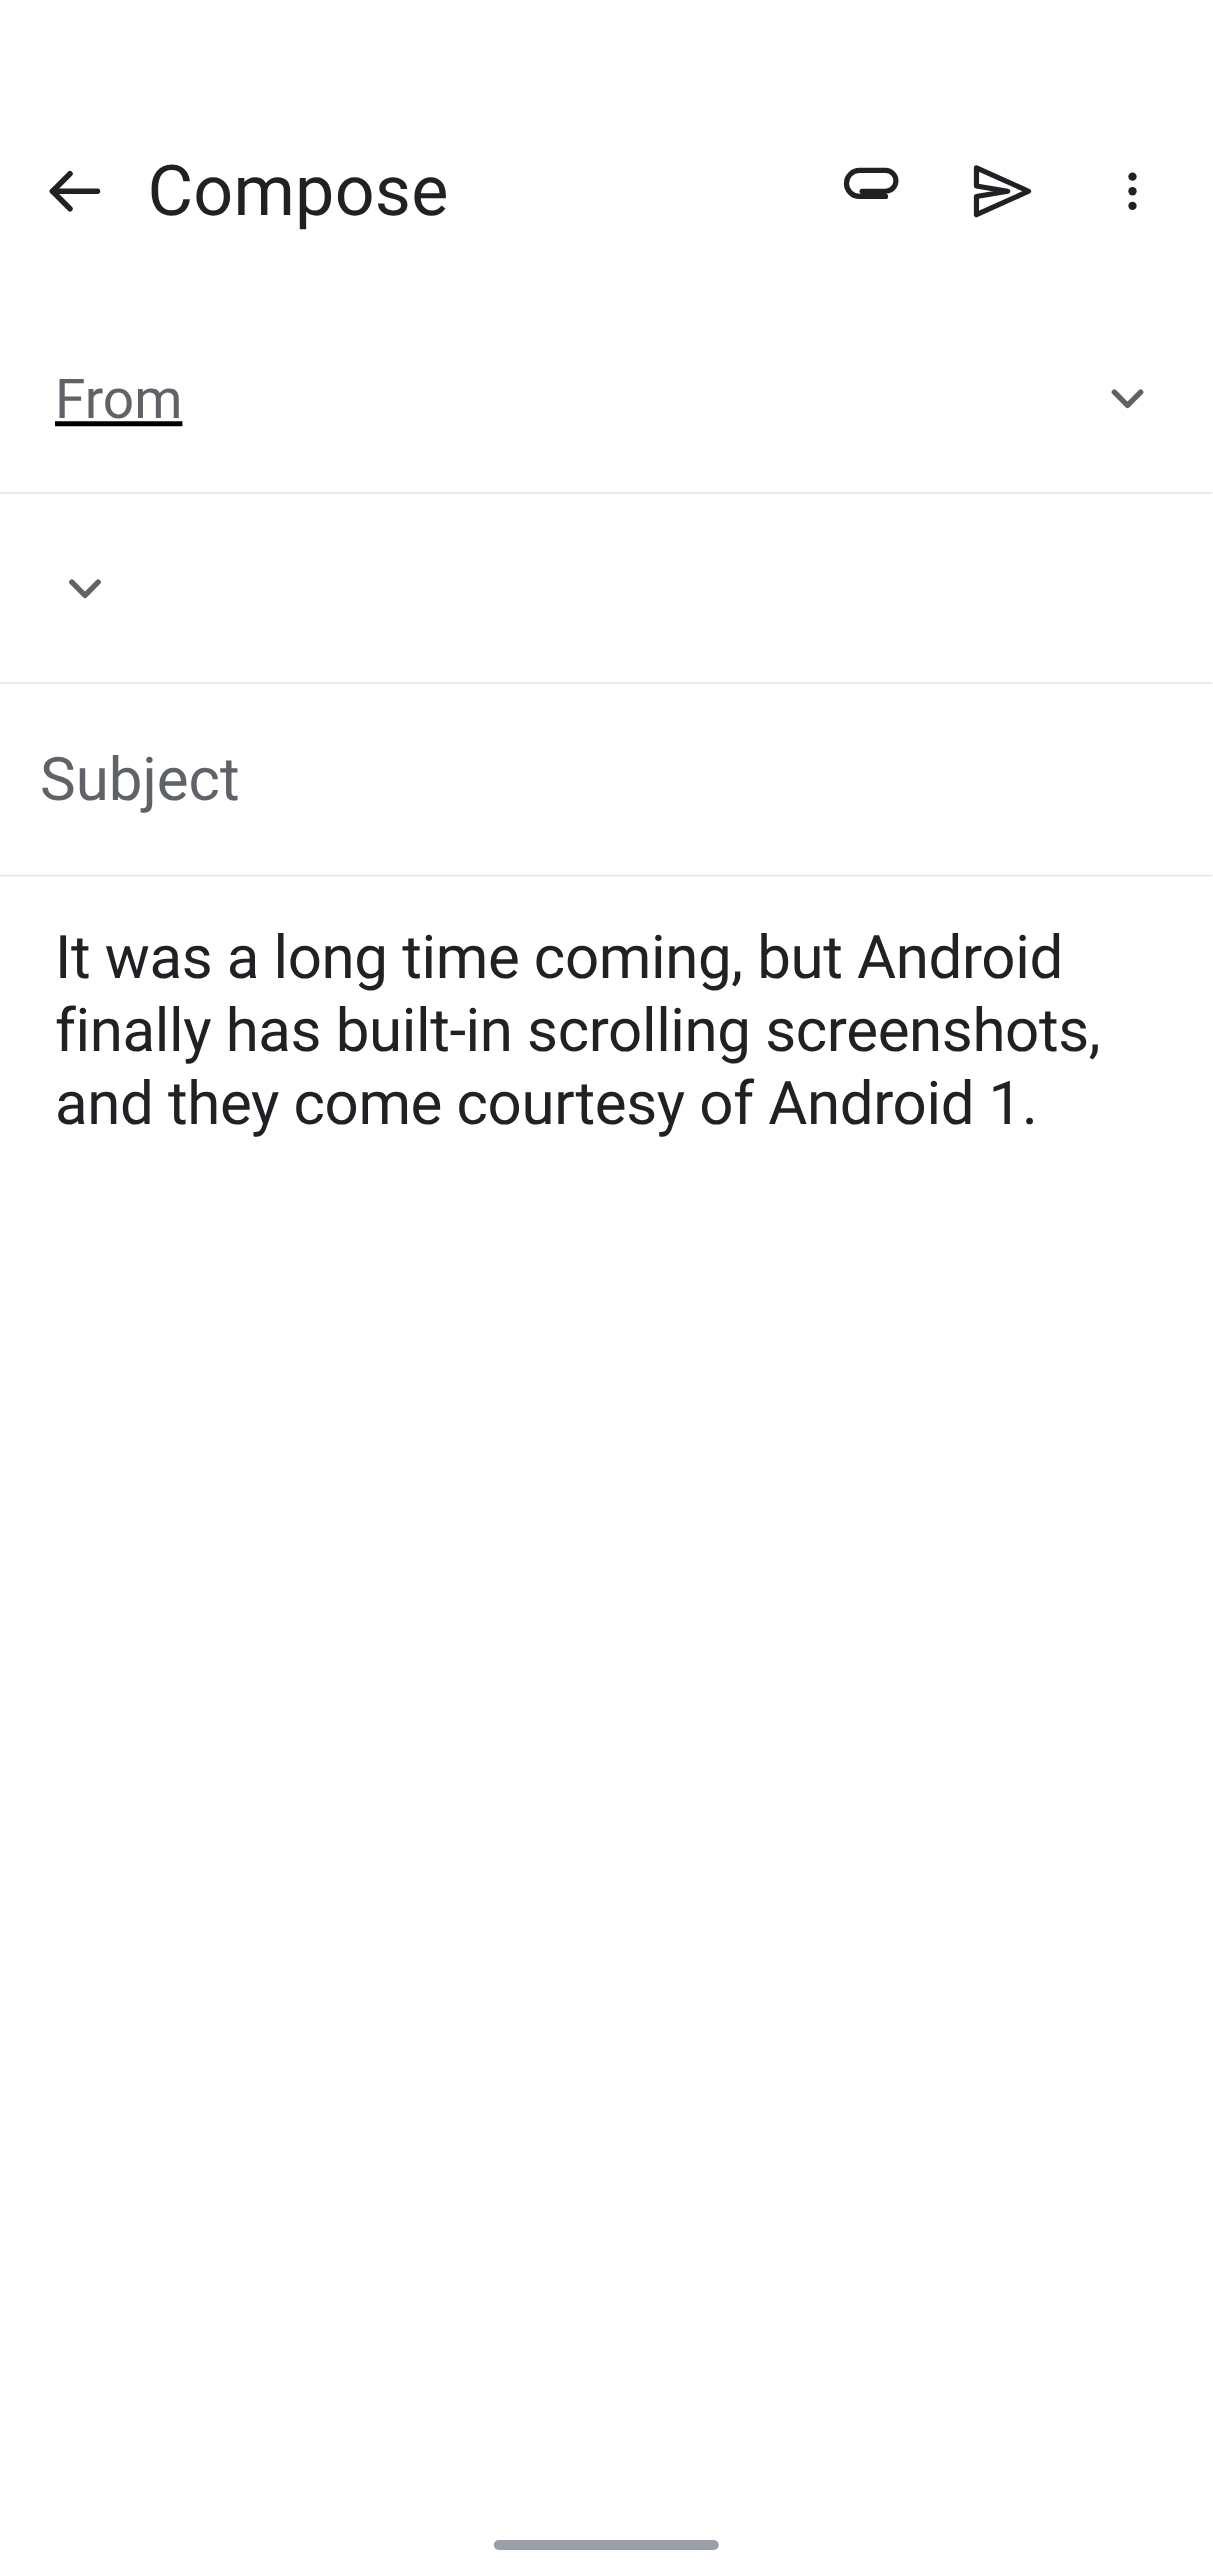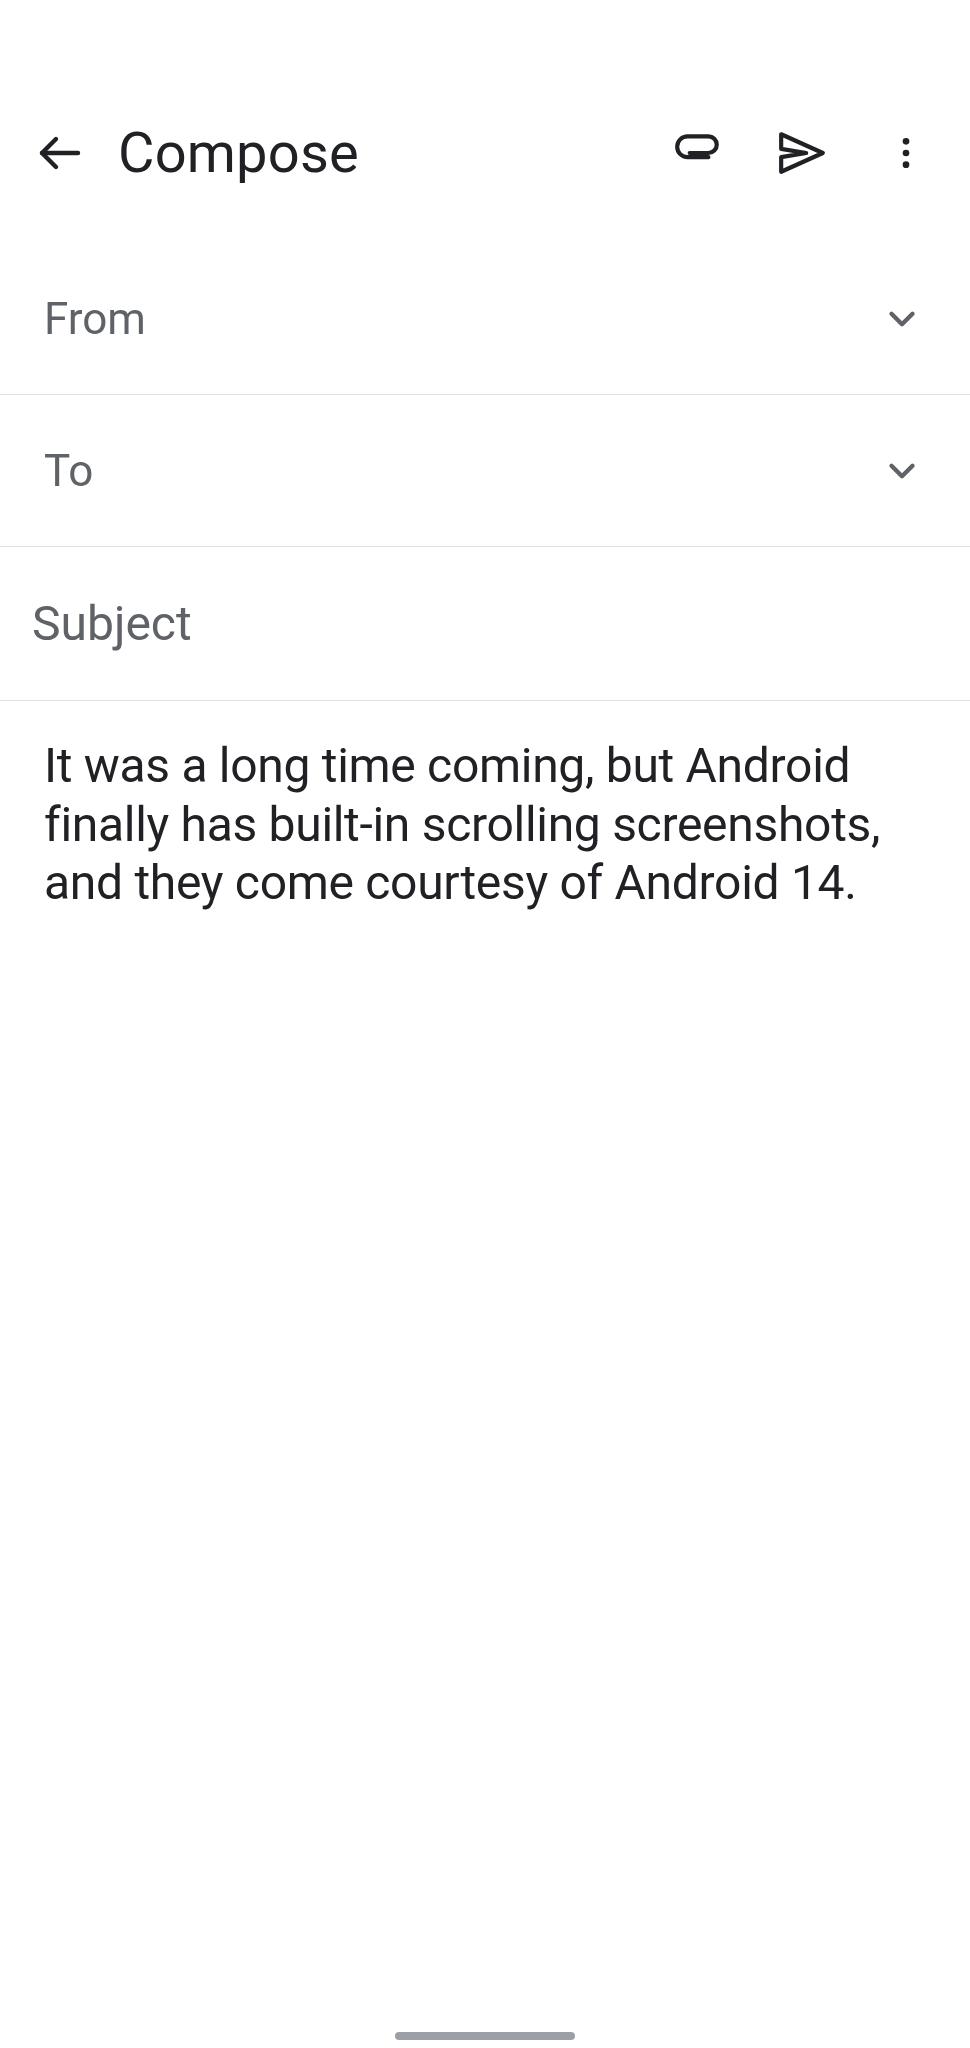--- a/index.html
+++ b/index.html
@@ -48,20 +48,21 @@
       align-items: center;
       gap: 24px;
       margin-right: 4px;
     }
     .field-row {
       display: flex;
       align-items: center;
       padding: 0 44px;
       height: 152px;
       border-bottom: 1px solid #e0e0e0;
+      text-decoration: underline;
     }
     .field-label {
       font-size: 44px;
       color: #5f6368;
       flex: 1;
     }
     .chevron {
       width: 48px;
       height: 48px;
       display: flex;
@@ -157,31 +158,30 @@
 <div class="field-row">
   <div class="field-label">From</div>
   <div class="chevron">
     <svg width="42" height="42" viewBox="0 0 24 24" fill="none" stroke="#5f6368" stroke-width="2.5" stroke-linecap="round" stroke-linejoin="round">
       <polyline points="6 9 12 15 18 9"></polyline>
     </svg>
   </div>
 </div>
 
 <div class="field-row">
-  <div class="field-label">To</div>
   <div class="chevron">
     <svg width="42" height="42" viewBox="0 0 24 24" fill="none" stroke="#5f6368" stroke-width="2.5" stroke-linecap="round" stroke-linejoin="round">
       <polyline points="6 9 12 15 18 9"></polyline>
     </svg>
   </div>
 </div>
 
 <div class="subject-row">
   <input class="subject-input" type="text" placeholder="Subject" style="">
 </div>
 
 <div class="body-area">
-  <div class="body-text" contenteditable="true" style="">It was a long time coming, but Android finally has built-in scrolling screenshots, and they come courtesy of Android 14.</div>
+  <div class="body-text" contenteditable="true" style="">It was a long time coming, but Android finally has built-in scrolling screenshots, and they come courtesy of Android 1.</div>
 </div>
 
 <div class="nav-bar">
   <div class="nav-handle"></div>
 </div>
 
 </body></html>

